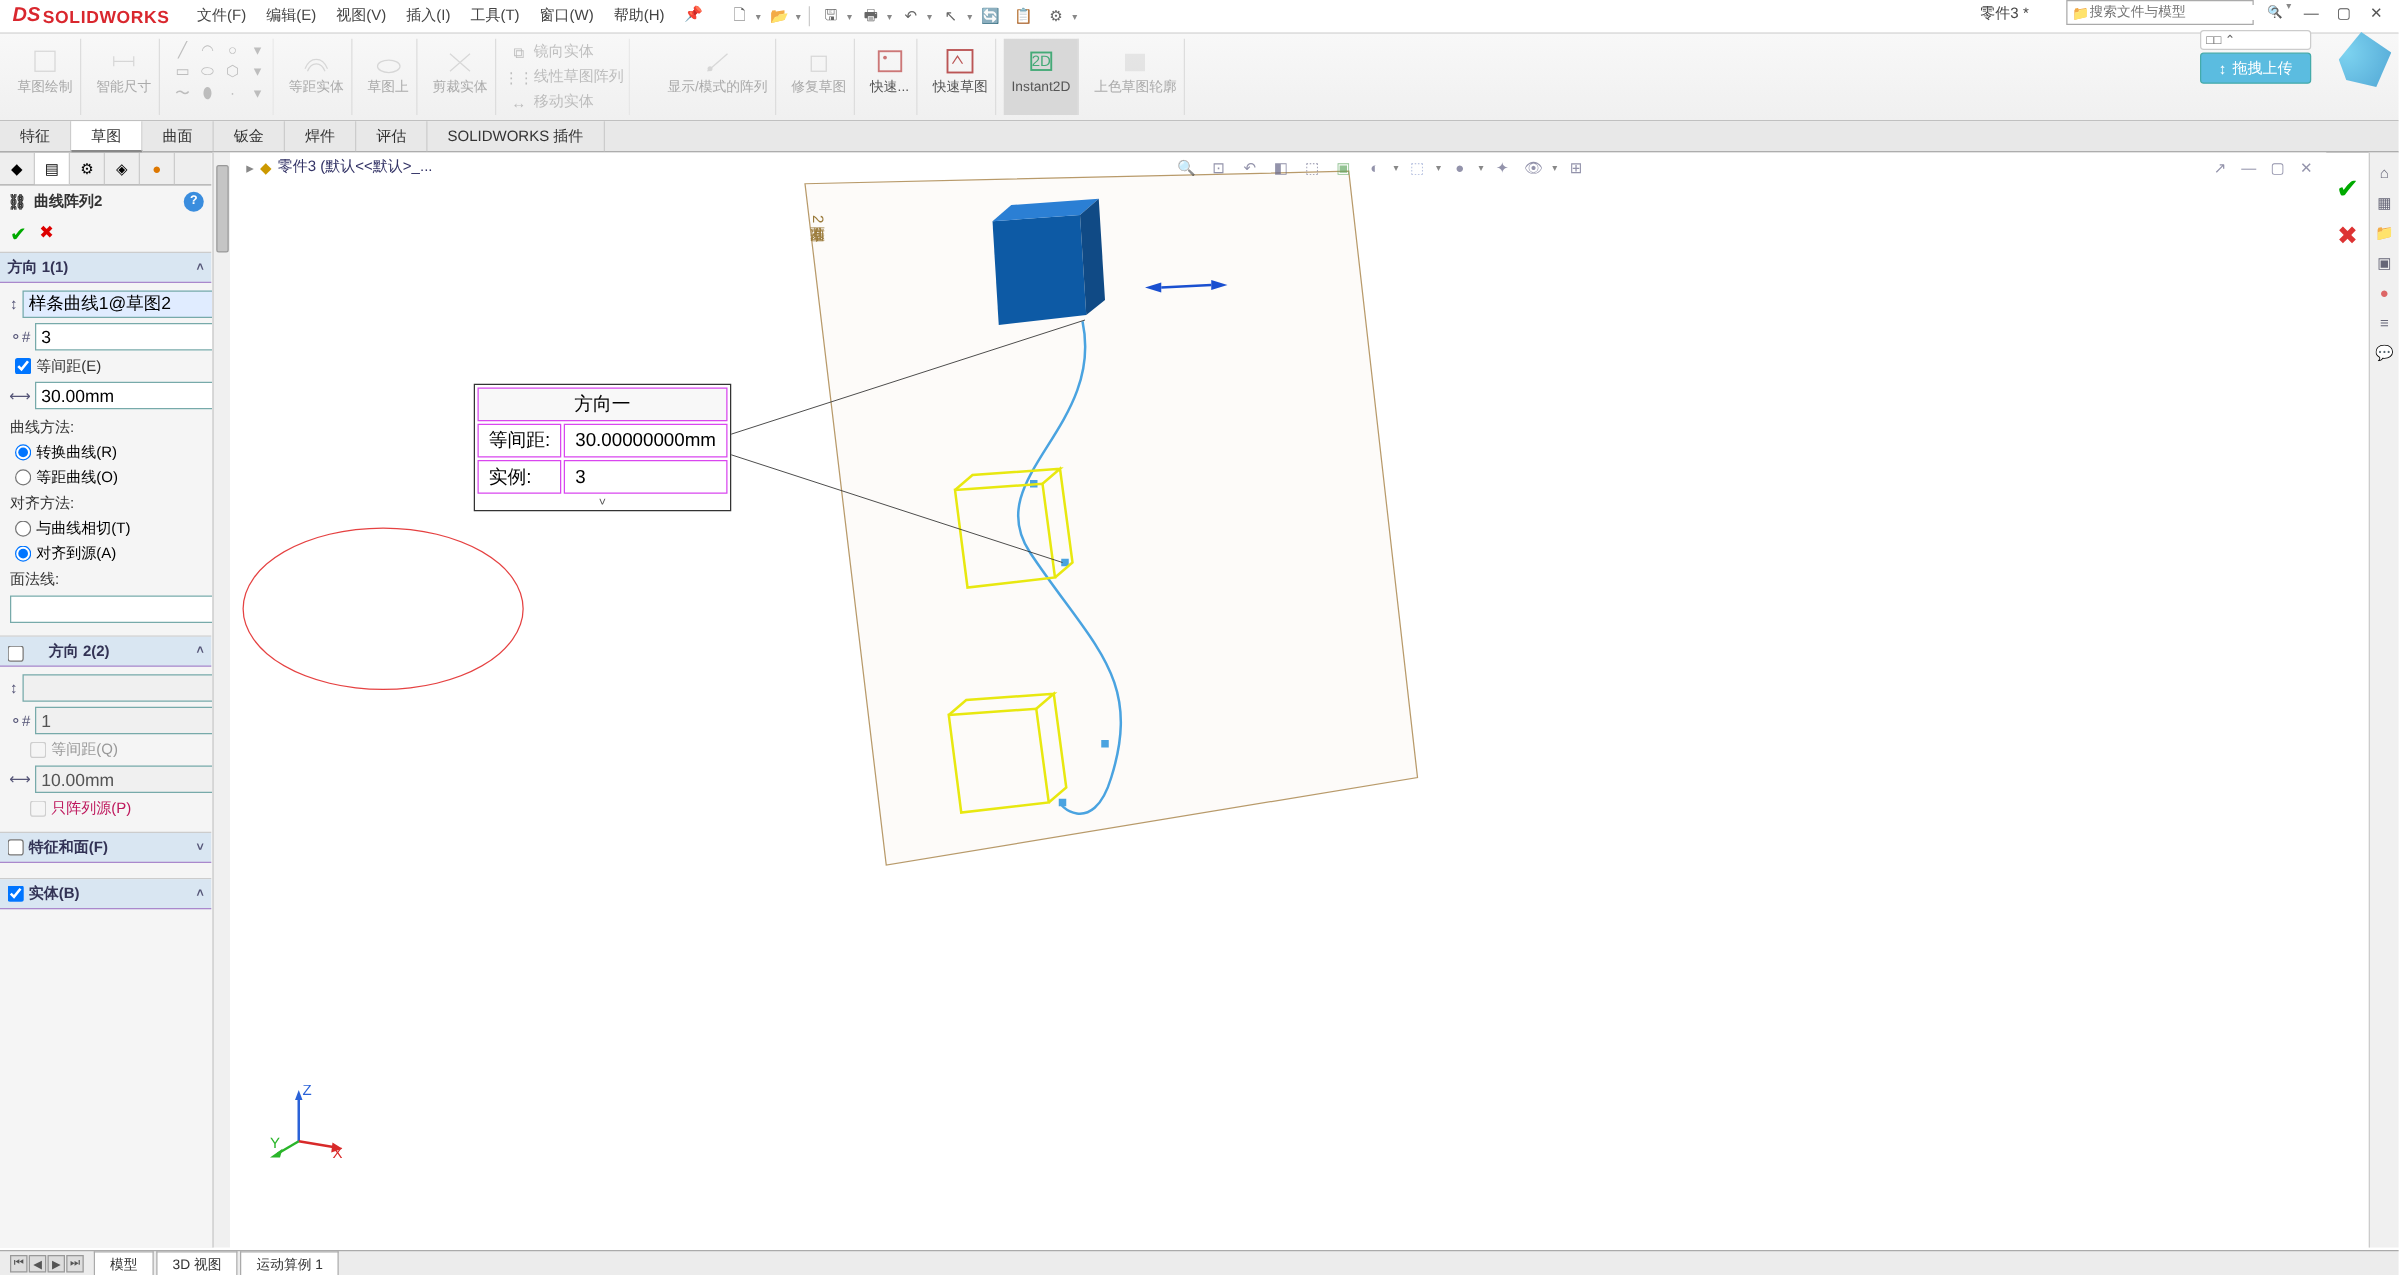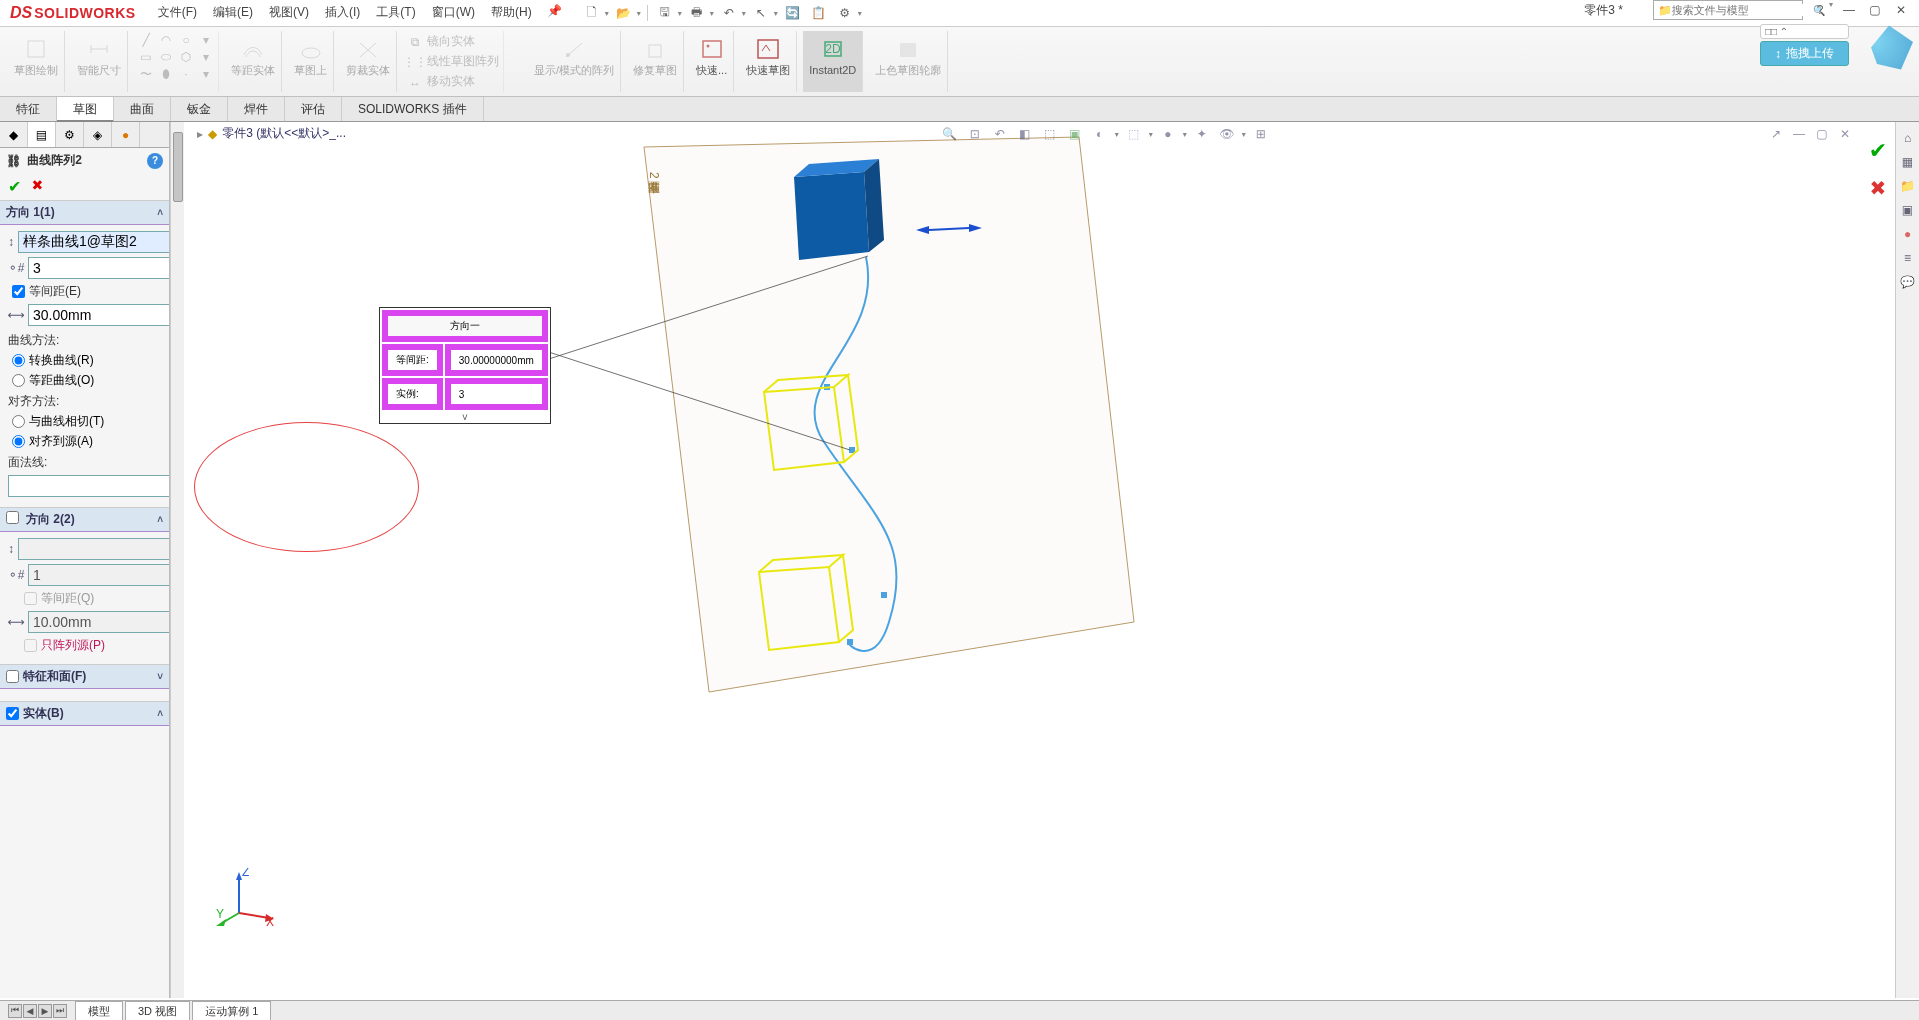--- a/index.html
+++ b/index.html
@@ -57,21 +57,21 @@
 .lp-radio{display:flex;align-items:center;gap:4px;margin:3px 0 3px 4px}
 .viewport{flex:1;background:#fff;position:relative;overflow:hidden}
 .vp-toolbar{position:absolute;top:2px;left:50%;transform:translateX(-25%);display:flex;gap:5px;align-items:center;z-index:5}
 .vp-tb-btn{width:20px;height:20px;display:flex;align-items:center;justify-content:center;color:#668;cursor:pointer;opacity:.7}
 .vp-doccontrols{position:absolute;top:2px;right:6px;display:flex;gap:3px}
 .breadcrumb{position:absolute;top:0;left:10px;display:flex;align-items:center;gap:5px;color:#336;font-size:11px;padding:3px}
 .breadcrumb .bic{color:#888}
 .canvas{position:absolute;inset:0}
 .triad{position:absolute;left:30px;bottom:70px}
 .float-table{position:absolute;top:185px;left:195px;border:1px solid #333;background:#fff;z-index:4}
-.float-table td{border:6px solid #d946ef;padding:3px 8px;font-size:10px}
+.float-table td{border:1px solid #d946ef;padding:3px 8px;font-size:15px}
 .float-table .hdr{text-align:center;background:#f8f8f8}
 .float-caret{text-align:center;font-size:10px;color:#555}
 .annotation{position:absolute;top:325px;left:250px;color:#e02020;font-size:16px;font-family:SimSun,serif;z-index:3}
 .red-ellipse{position:absolute;top:300px;left:10px;width:225px;height:130px;border:1px solid #e02020;border-radius:50%;z-index:2;opacity:.85}
 .rightbar{width:24px;background:#f0f0f0;border-left:1px solid #ccc;display:flex;flex-direction:column;gap:4px;padding:6px 2px;align-items:center}
 .rb-btn{width:20px;height:20px;display:flex;align-items:center;justify-content:center;color:#667;cursor:pointer}
 .confirm-gutter{width:34px;display:flex;flex-direction:column;align-items:center;padding-top:16px;gap:12px}
 .cg-ok{color:#0a0;font-size:22px}
 .cg-no{color:#d33;font-size:20px}
 .bottom-tabs{position:absolute;bottom:0;left:0;right:0;height:20px;background:#ececec;border-top:1px solid #aaa;display:flex;align-items:center;padding-left:8px;gap:2px}
@@ -341,21 +341,21 @@
           <span>对齐到源(A)</span>
         </div>
       <div class="lp-lbl" style="margin-top:4px">面法线:</div>
       <div class="lp-row">
           <input class="lp-input" style="height: 22px;">
         </div>
     </div>
 
     <div class="lp-section">
       <div class="lp-sec-hd">
-          <span style="display:flex;align-items:flex-start;gap:7px">
+          <span style="display:flex;align-items:flex-end;gap:20px">
             <input type="checkbox" style="">
             <span>方向 2(2)</span>
           </span>
           <span class="chev">˄</span>
         </div>
       <div class="lp-row">
           <span class="ic">↕</span>
           <input class="lp-input" disabled="" style="background: rgb(240, 240, 240);">
         </div>
       <div class="lp-row">

